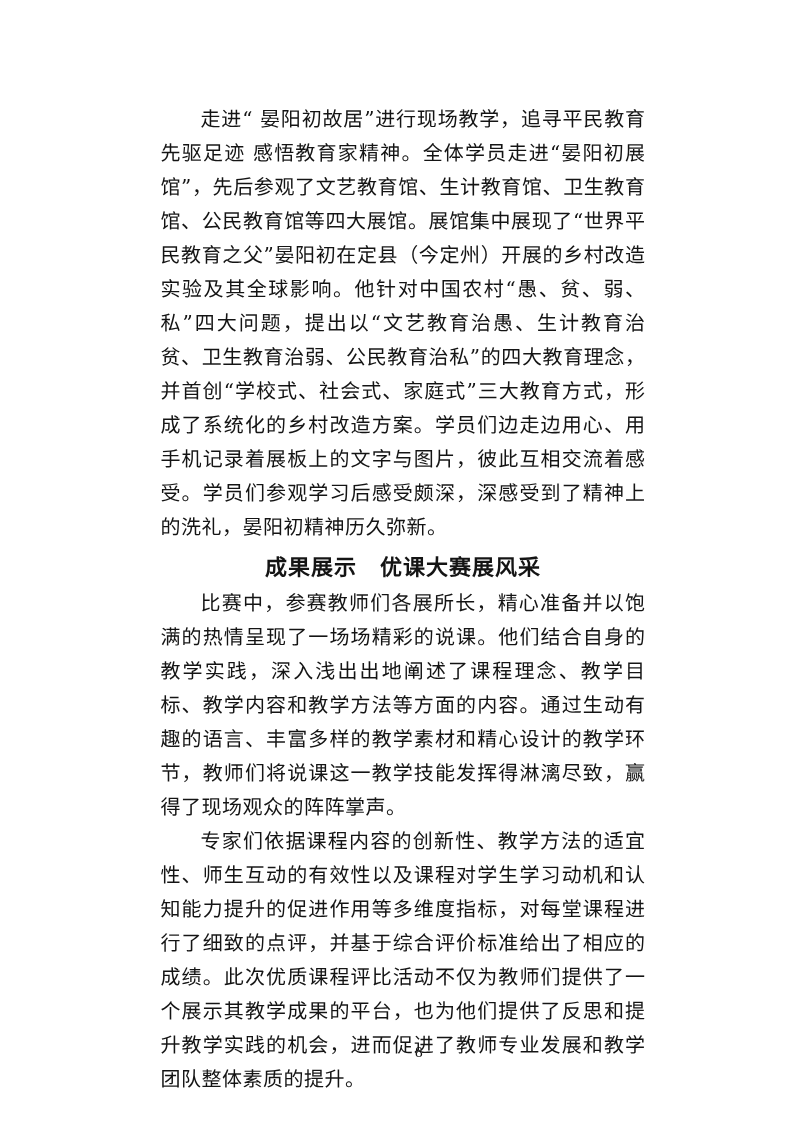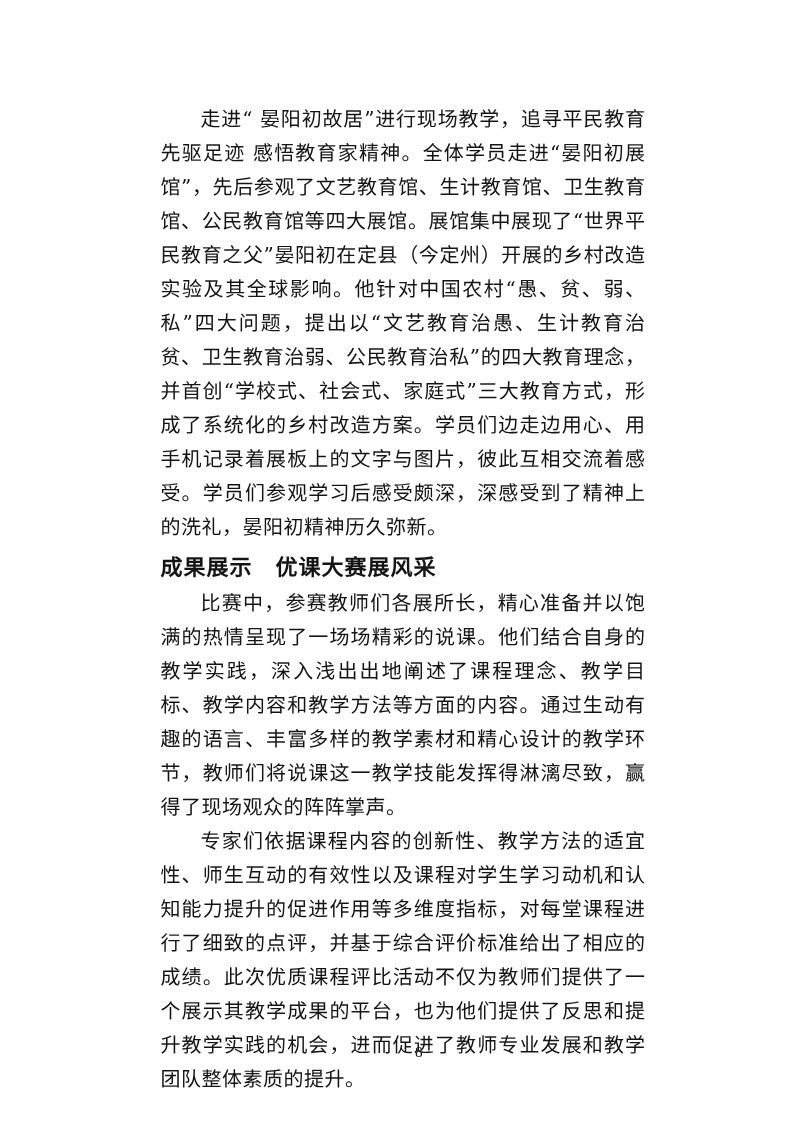--- a/index.html
+++ b/index.html
@@ -27,21 +27,21 @@
     text-align: justify;
     text-justify: inter-ideograph;
     text-indent: 2em;
     letter-spacing: 0.5px;
   }
   .section-heading {
     margin: 6px 0 2px 0;
     font-size: 22px;
     line-height: 34px;
     font-weight: bold;
-    text-align: left;
+    text-align: center;
     letter-spacing: 1px;
   }
   .page-footer {
     position: absolute;
     top: 1044px;
     left: 0;
     width: 100%;
     box-sizing: border-box;
     padding-left: 38px;
     text-align: center;

